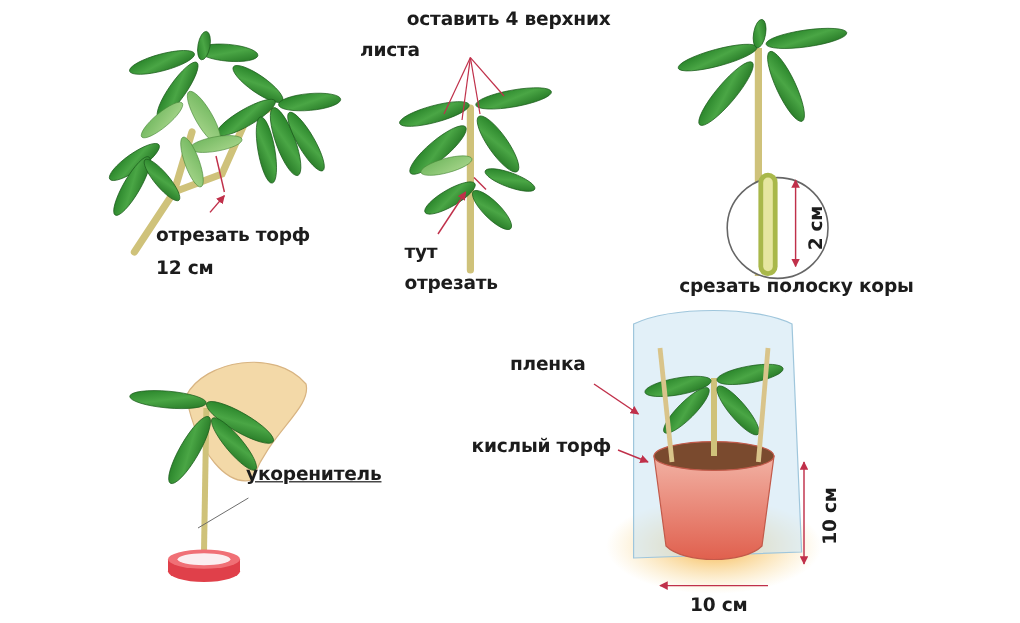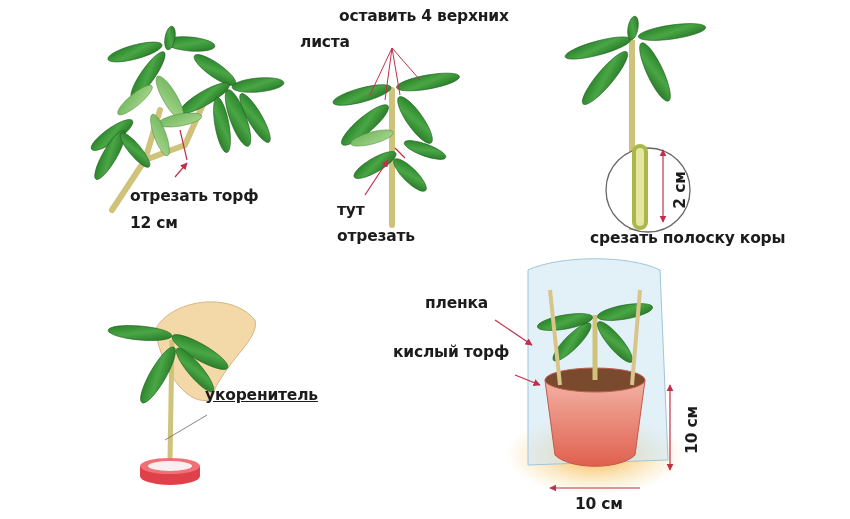--- a/index.html
+++ b/index.html
@@ -141,20 +141,20 @@
 
 <div class="lbl" style="left:130px;top:186px;">отрезать торф</div>
 <div class="lbl" style="left:130px;top:213px;">12 см</div>
 
 <div class="lbl" style="left:300px;top:6px;margin-left:39px;">оставить 4 верхних</div>
 <div class="lbl" style="left:300px;top:32px;text-align:center;">листа</div>
 <div class="lbl" style="left:337px;top:200px;">тут</div>
 <div class="lbl" style="left:337px;top:226px;">отрезать</div>
 
 <div class="lbl rot" style="left:660px;top:180px;width:40px;text-align:center;">2 см</div>
-<div class="lbl" style="left:590px;top:228px;">срезать полоску коры</div>
+<div class="lbl" style="left:566px;top:228px;">срезать полоску коры</div>
 
 <div class="lbl" style="left:205px;top:385px;text-decoration:underline;">укоренитель</div>
 
 <div class="lbl" style="left:425px;top:293px;">пленка</div>
-<div class="lbl" style="left:393px;top:342px;">кислый торф</div>
+<div class="lbl" style="left:393px;top:362px;">кислый торф</div>
 <div class="lbl rot" style="left:662px;top:420px;width:60px;text-align:center;">10 см</div>
 <div class="lbl" style="left:575px;top:494px;">10 см</div>
 
 </body></html>

